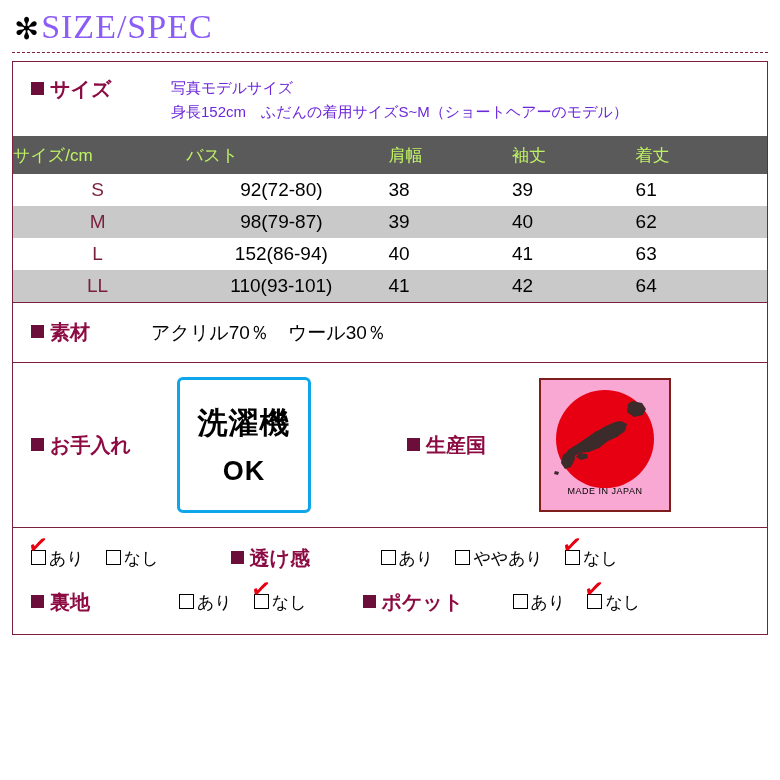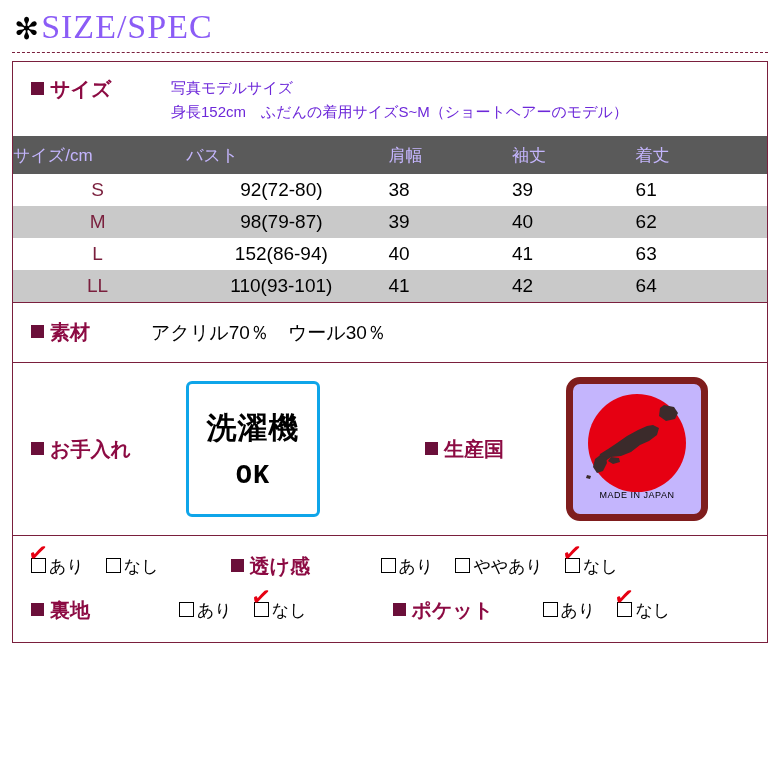--- a/index.html
+++ b/index.html
@@ -87,21 +87,21 @@
   }
 
   
   table.spec {
     width: 100%;
     border-collapse: collapse;
     font-size: 19px;
   }
   table.spec th {
     background: #5a5a5a;
-    color: #c4b5fd;
+    color: #bef264;
     font-weight: normal;
     font-size: 17px;
     text-align: left;
     padding: 6px 4px 6px 0;
     height: 26px;
   }
   table.spec td {
     padding: 3px 4px 3px 0;
     height: 26px;
   }
@@ -131,45 +131,44 @@
   }
   .material .lbl { width: 120px; }
   .material .val { font-size: 19px; }
 
   
   .care {
     display: flex;
     align-items: center;
     padding: 14px 0 14px 18px;
     position: relative;
-    gap: 9px;
   }
   .care .lbl { width: 140px; }
   .wash-box {
     width: 128px;
     height: 130px;
     border: 3px solid #0ea5e9;
     border-radius: 6px;
     display: flex;
     flex-direction: column;
     align-items: center;
     justify-content: center;
     margin-left: 6px;
   }
   .wash-box .t1 { font-size: 30px; font-weight: bold; letter-spacing: 1px; }
-  .wash-box .t2 { font-size: 27px; font-weight: bold; letter-spacing: 1px; margin-top: 12px; font-family: Liberation Mono, monospace;}
+  .wash-box .t2 { font-size: 27px; font-weight: bold; letter-spacing: 1px; margin-top: 12px;}
   .care .lbl2 { margin-left: 96px; width: 132px; }
   .jp-box {
     width: 128px;
     height: 130px;
-    border: 7px solid #7f1d1d;
-    border-radius: 14px;
+    border: 2px solid #7f1d1d;
+    border-radius: 0;
     position: relative;
     overflow: hidden;
-    background: #c4b5fd;
+    background: #f9a8d4;
   }
   .jp-circle {
     position: absolute;
     left: 50%;
     top: 50%;
     transform: translate(-50%, -56%);
     width: 98px;
     height: 98px;
     border-radius: 50%;
     background: #e60012;
@@ -368,21 +367,21 @@
         </div>
         <div class="opts">
           <span class="opt">
             <span class="bx"></span><span>あり</span>
           </span>
           <span class="opt">
             <span class="check">✓</span>
             <span class="bx"></span><span>なし</span>
           </span>
         </div>
-        <div class="lbl col2" style="width:150px;margin-left:64px;">
+        <div class="lbl col2" style="width:150px;margin-left:34px;">
           <span class="sq"></span><span>ポケット</span>
         </div>
         <div class="opts">
           <span class="opt">
             <span class="bx"></span><span>あり</span>
           </span>
           <span class="opt">
             <span class="check">✓</span>
             <span class="bx"></span><span>なし</span>
           </span>

